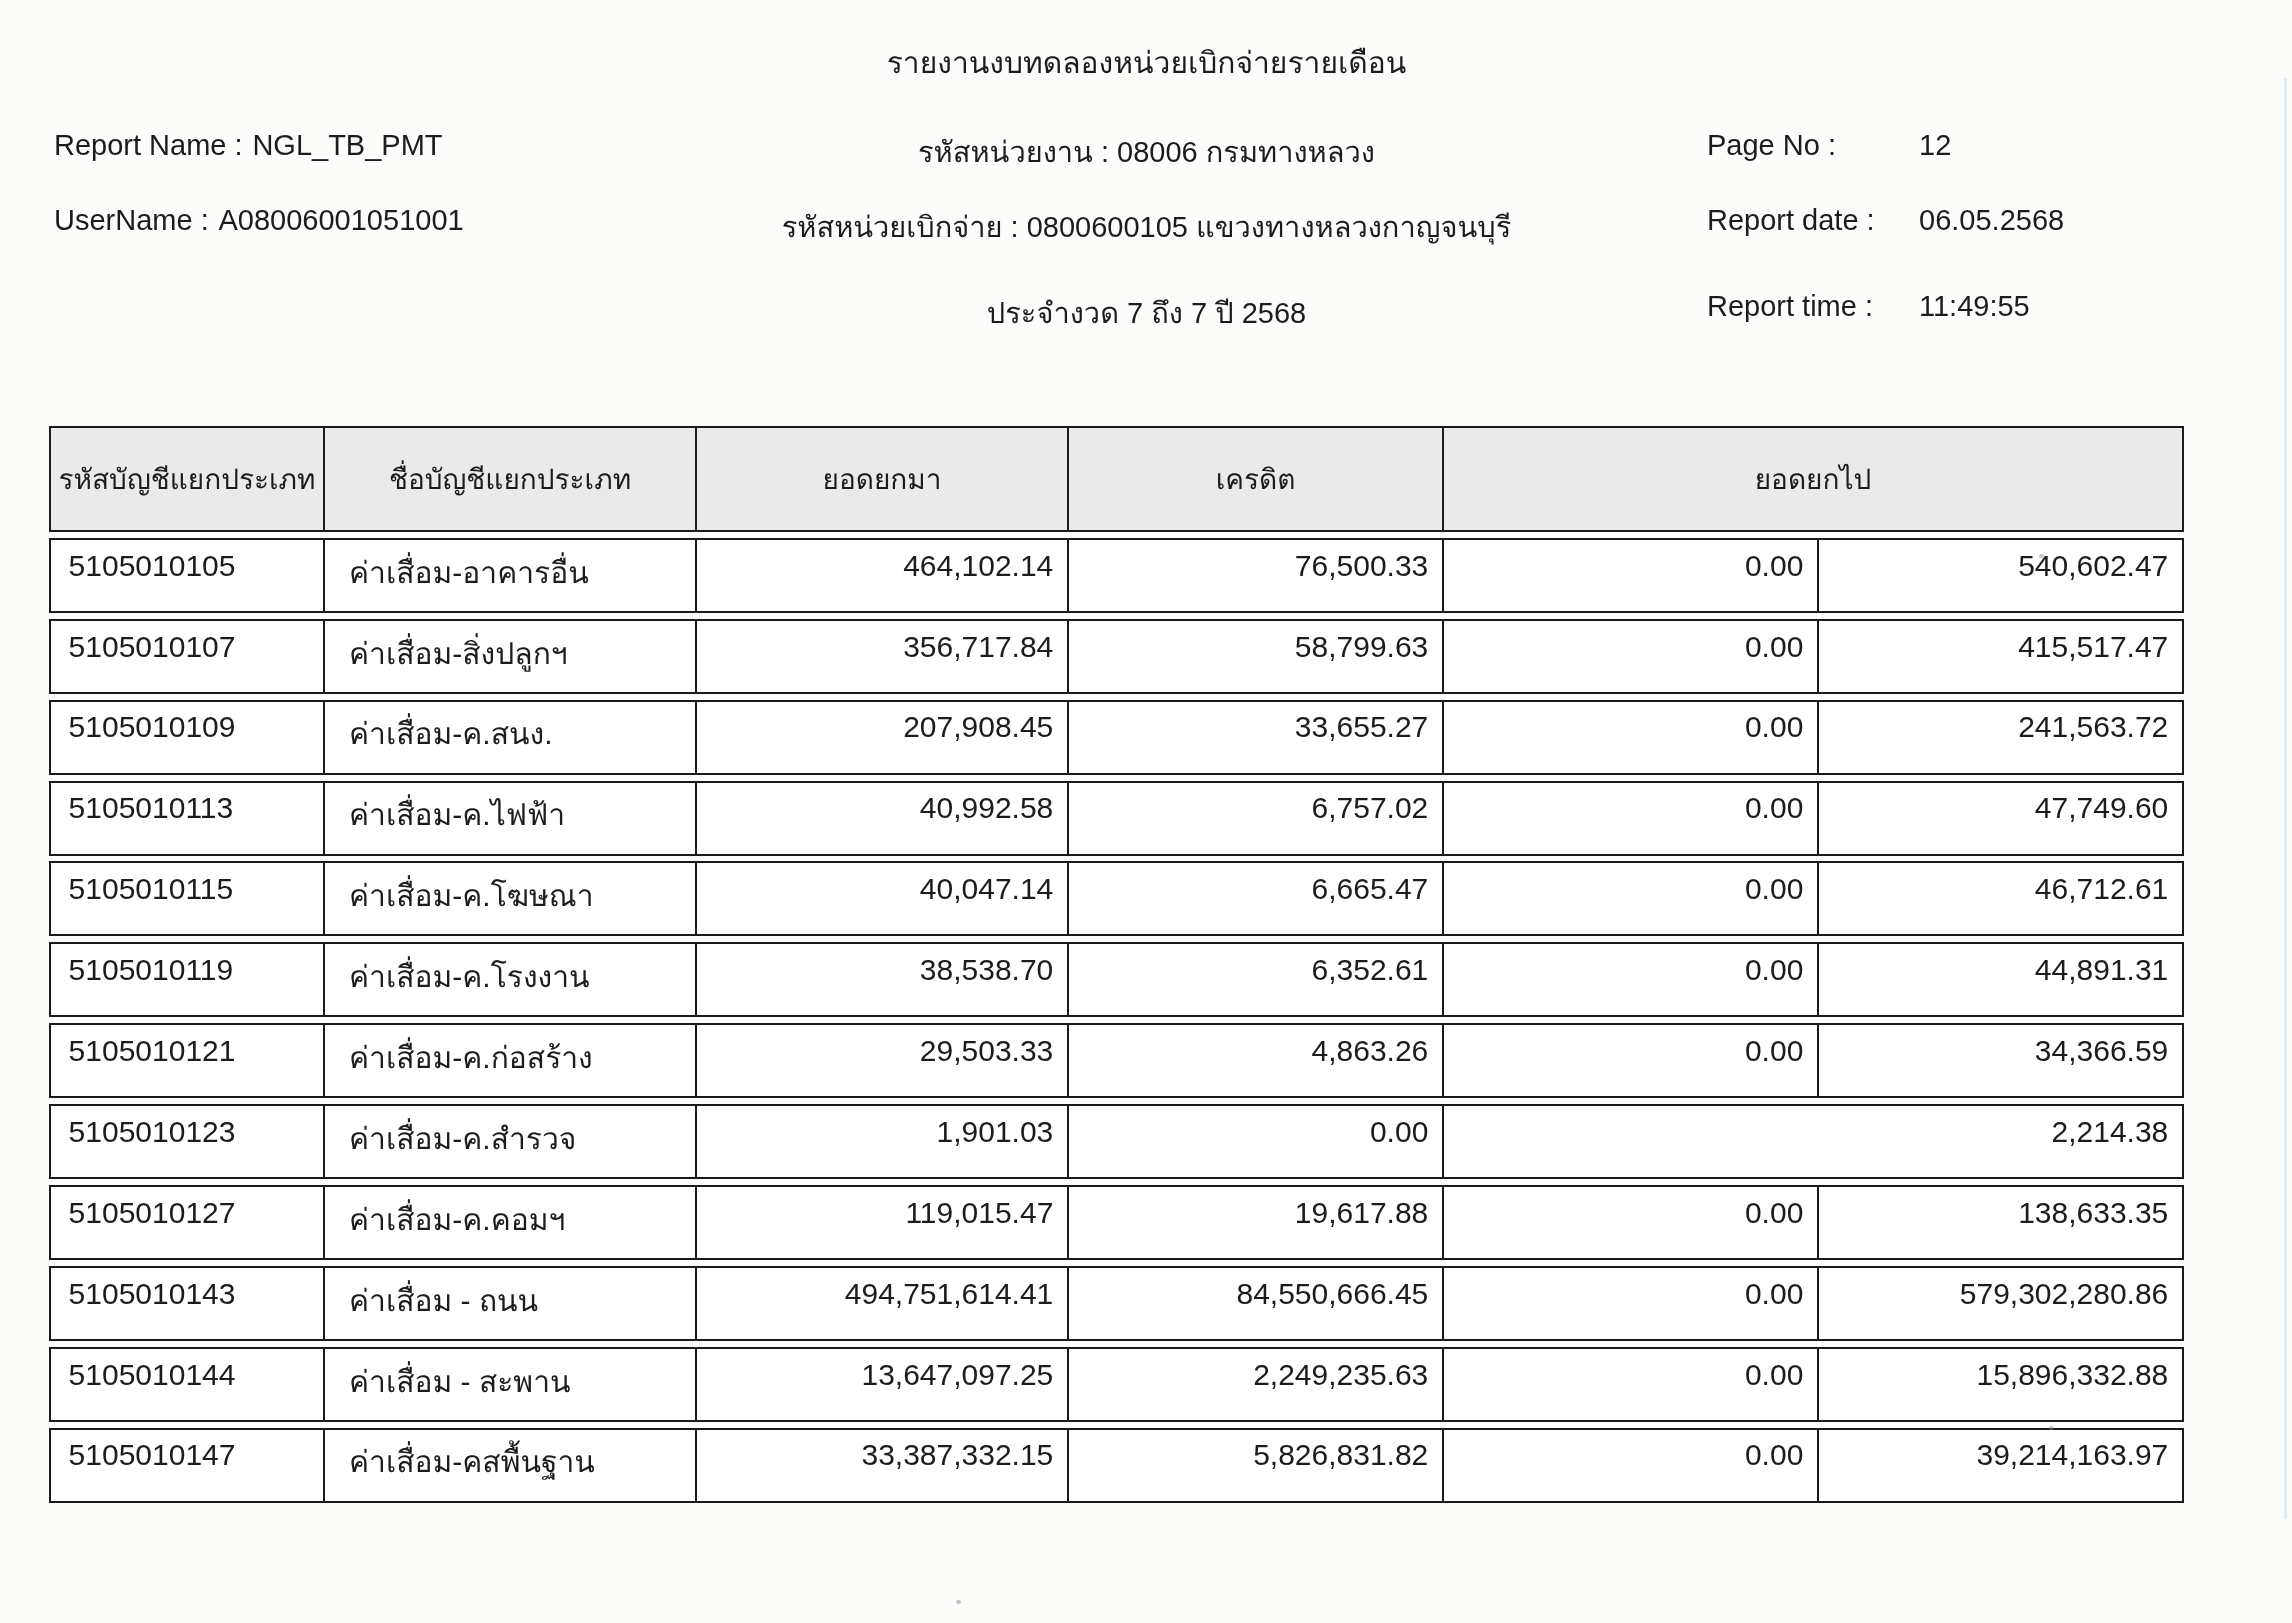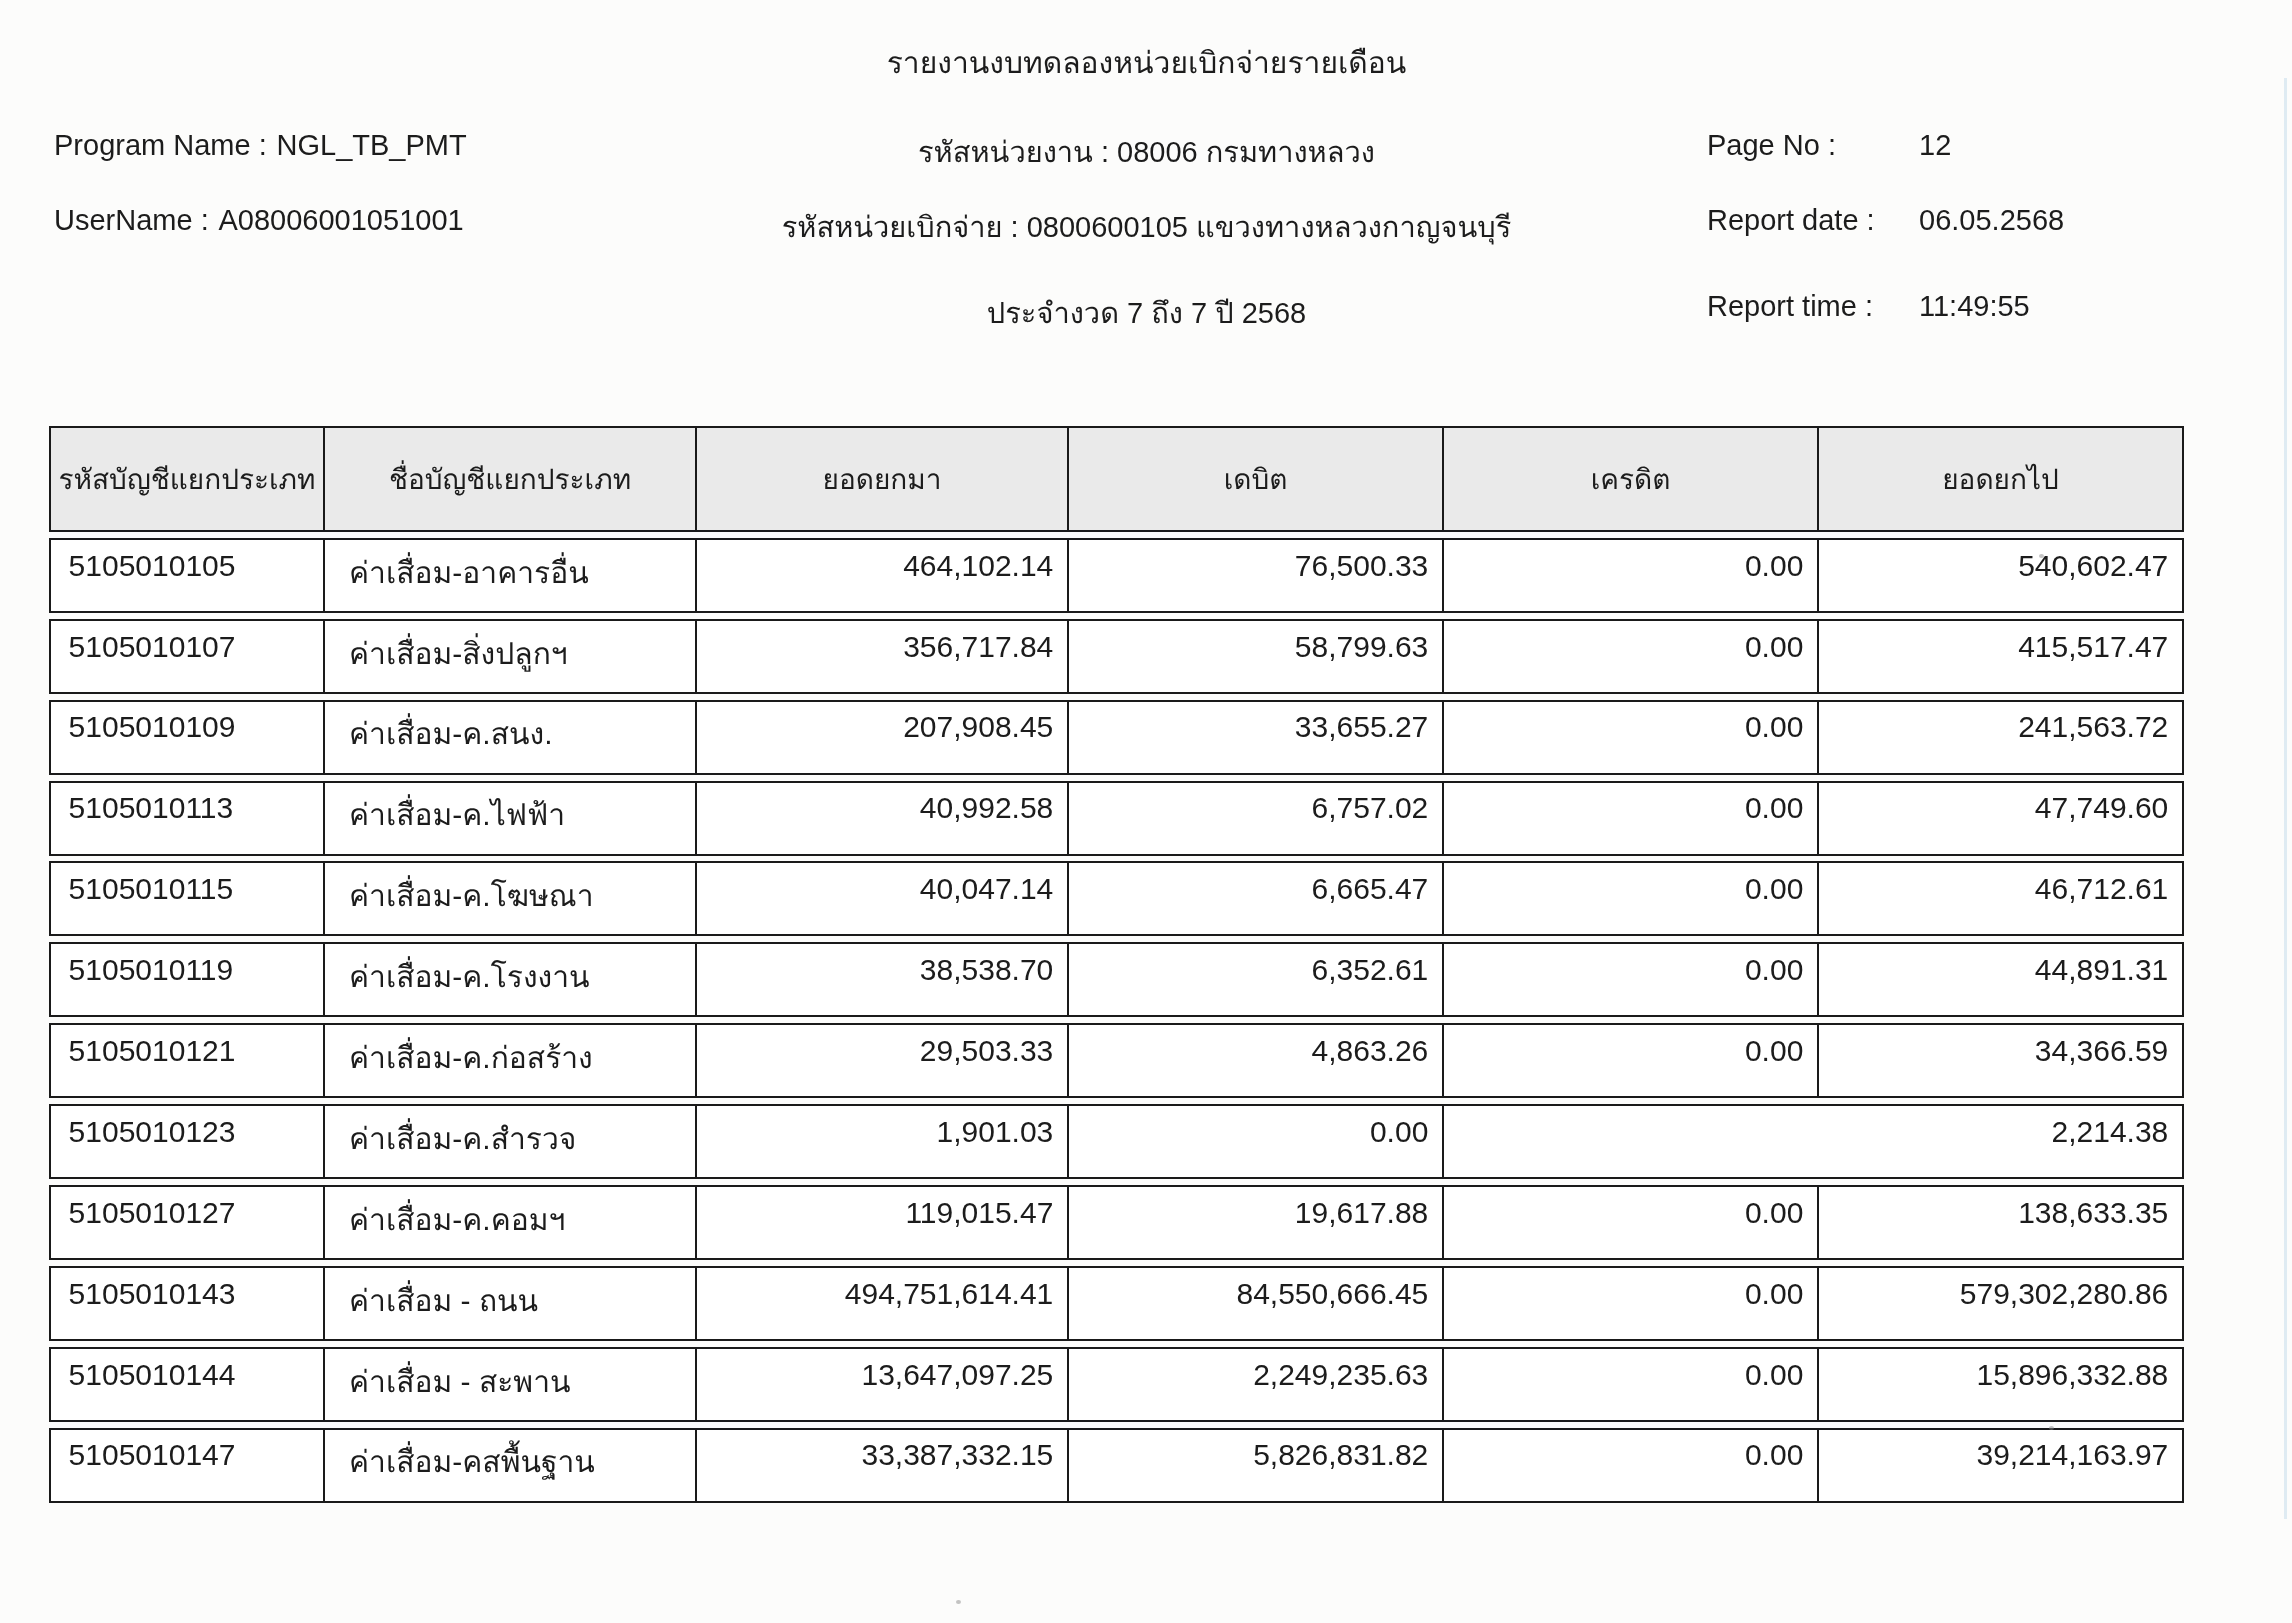--- a/index.html
+++ b/index.html
@@ -85,21 +85,21 @@
     position:absolute;left:2284px;top:78px;width:2.9px;height:1441px;
     background:#bcd7e6;opacity:.45;
   }
 </style>
 </head>
 <body>
 
 <div class="abs title">รายงานงบทดลองหน่วยเบิกจ่ายรายเดือน</div>
 
 <div class="abs meta row2 left-col">
-  <span class="lbl">Program Name :</span><span>NGL_TB_PMT</span>
+  <span class="lbl">Report Name :</span><span>NGL_TB_PMT</span>
 </div>
 <div class="abs meta row2 center-line">รหัสหน่วยงาน : 08006 กรมทางหลวง</div>
 <div class="abs meta row2 r-label">Page No :</div>
 <div class="abs meta row2 r-value">12</div>
 
 <div class="abs meta row3 left-col">
   <span class="lbl">UserName :</span><span>A08006001051001</span>
 </div>
 <div class="abs meta row3 center-line">รหัสหน่วยเบิกจ่าย : 0800600105 แขวงทางหลวงกาญจนบุรี</div>
 <div class="abs meta row3 r-label">Report date :</div>
@@ -107,21 +107,20 @@
 
 <div class="abs meta row4 center-line">ประจำงวด 7 ถึง 7 ปี 2568</div>
 <div class="abs meta row4 r-label">Report time :</div>
 <div class="abs meta row4 r-value">11:49:55</div>
 
 <div class="tbl">
   <div class="thead">
     <div class="th h0">รหัสบัญชีแยกประเภท</div>
     <div class="th h1">ชื่อบัญชีแยกประเภท</div>
     <div class="th h2">ยอดยกมา</div>
-    <div class="th h3">เดบิต</div>
     <div class="th h4">เครดิต</div>
     <div class="th h5">ยอดยกไป</div>
   </div>
   <div>
       <div class="trow">
     <div class="td c0">5105010105</div>
     <div class="td c1">ค่าเสื่อม-อาคารอื่น</div>
     <div class="td c2 num">464,102.14</div>
     <div class="td c3 num">76,500.33</div>
     <div class="td c4 num">0.00</div>

